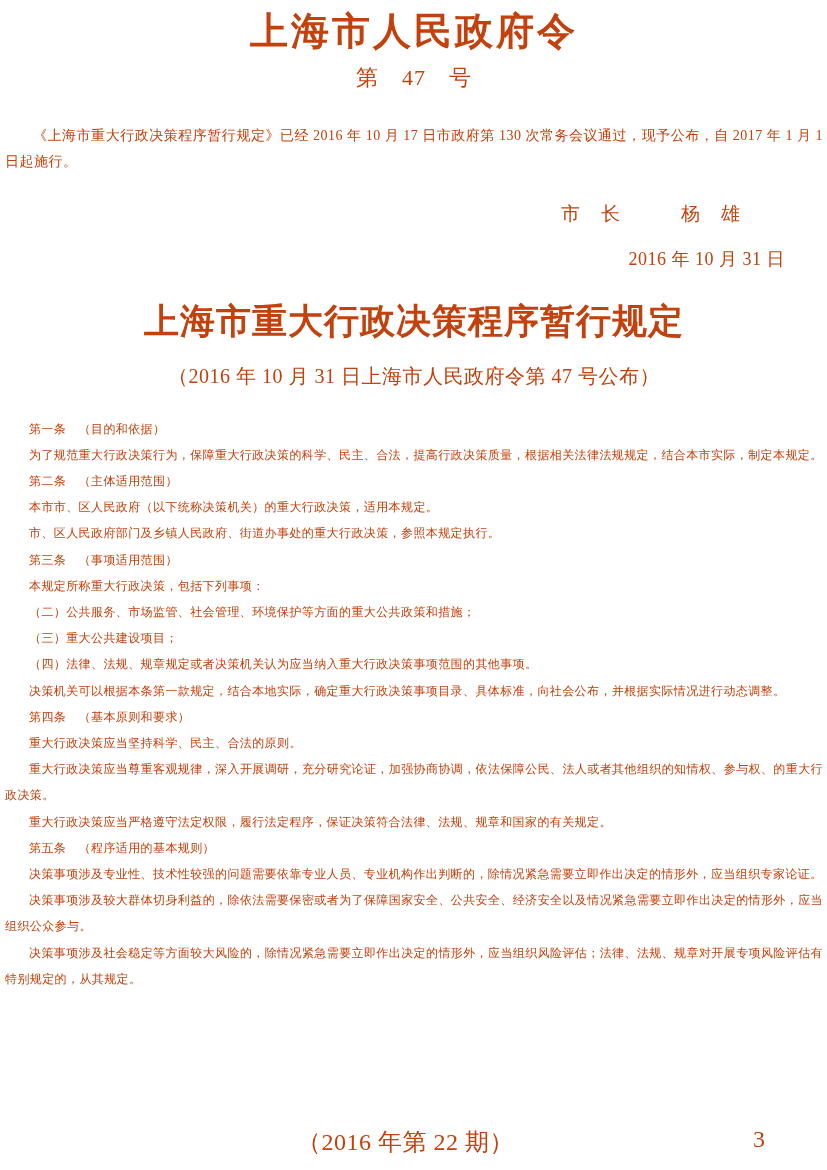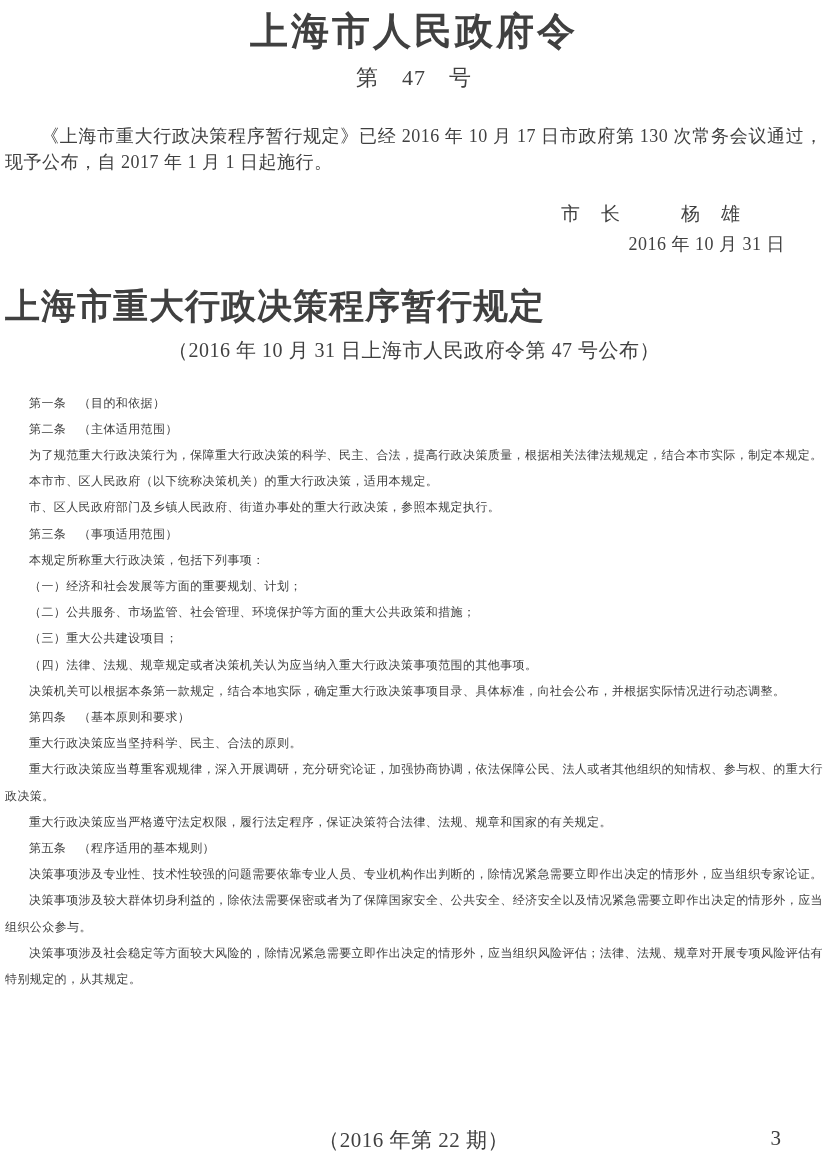--- a/index.html
+++ b/index.html
@@ -7,94 +7,94 @@
     padding: 0;
     background: #ffffff;
   }
   .page {
     position: relative;
     width: 827px;
     height: 1170px;
     box-sizing: border-box;
     padding: 8px 4px 0 5px;
     background: #ffffff;
-    color: #404040;
+    color: #c2410c;
     font-family: "Liberation Serif", "DejaVu Serif", serif;
     overflow: hidden;
   }
   .order-title {
     margin: 0;
     text-align: center;
     font-size: 38px;
     font-weight: bold;
     letter-spacing: 3px;
     line-height: 1.25;
   }
   .order-number {
     margin-top: 7px;
     text-align: center;
     font-size: 22px;
     font-weight: normal;
     letter-spacing: 1px;
   }
   .intro {
     margin: 30px 0 1px 0;
-    font-size: 18px;
+    font-size: 14px;
     line-height: 26px;
     letter-spacing: 0.5px;
     text-indent: 2em;
     text-align: justify;
   }
   .sig-block {
     margin-top: 26px;
     text-align: right;
   }
   .sig-line {
     font-size: 19px;
     letter-spacing: 1px;
     padding-right: 82px;
   }
   .sig-date {
-    margin-top: 5px;
+    margin-top: 20px;
     font-size: 18px;
     letter-spacing: 0.5px;
     padding-right: 38px;
   }
   .reg-title {
     margin: 30px 0 0 0;
-    text-align: left;
+    text-align: center;
     font-size: 35px;
     font-weight: bold;
     letter-spacing: 1px;
     line-height: 1.2;
   }
   .reg-subtitle {
-    margin-top: 9px;
+    margin-top: 20px;
     text-align: center;
     font-size: 20px;
     letter-spacing: 0.5px;
   }
   .reg-body {
     margin-top: 26px;
     font-size: 12px;
     line-height: 26.2px;
   }
   .para {
     margin: 0;
     text-indent: 2em;
     letter-spacing: 0.4px;
     text-align: justify;
   }
   .page-footer {
     position: absolute;
     left: 0;
-    right: 0;
+    right: 16px;
     bottom: 20px;
     height: 24px;
-    font-size: 21px;
+    font-size: 24px;
   }
   .footer-issue {
     position: absolute;
     left: 50%;
     transform: translateX(-50%);
     letter-spacing: 0.5px;
     white-space: nowrap;
   }
   .footer-pageno {
     position: absolute;
@@ -116,27 +116,26 @@
     <div class="sig-line">市　长　　　杨　雄</div>
     <div class="sig-date">2016 年 10 月 31 日</div>
   </div>
 
   <h2 class="reg-title">上海市重大行政决策程序暂行规定</h2>
 
   <div class="reg-subtitle">（2016 年 10 月 31 日上海市人民政府令第 47 号公布）</div>
 
   <div class="reg-body">
       <p class="para">第一条　（目的和依据）</p>
+      <p class="para">为了规范重大行政决策行为，保障重大行政决策的科学、民主、合法，提高行政决策质量，根据相关法律法规规定，结合本市实际，制定本规定。</p>
       <p class="para">第二条　（主体适用范围）</p>
-      <p class="para">为了规范重大行政决策行为，保障重大行政决策的科学、民主、合法，提高行政决策质量，根据相关法律法规规定，结合本市实际，制定本规定。</p>
       <p class="para">本市市、区人民政府（以下统称决策机关）的重大行政决策，适用本规定。</p>
       <p class="para">市、区人民政府部门及乡镇人民政府、街道办事处的重大行政决策，参照本规定执行。</p>
       <p class="para">第三条　（事项适用范围）</p>
       <p class="para">本规定所称重大行政决策，包括下列事项：</p>
-      <p class="para">（一）经济和社会发展等方面的重要规划、计划；</p>
       <p class="para">（二）公共服务、市场监管、社会管理、环境保护等方面的重大公共政策和措施；</p>
       <p class="para">（三）重大公共建设项目；</p>
       <p class="para">（四）法律、法规、规章规定或者决策机关认为应当纳入重大行政决策事项范围的其他事项。</p>
       <p class="para">决策机关可以根据本条第一款规定，结合本地实际，确定重大行政决策事项目录、具体标准，向社会公布，并根据实际情况进行动态调整。</p>
       <p class="para">第四条　（基本原则和要求）</p>
       <p class="para">重大行政决策应当坚持科学、民主、合法的原则。</p>
       <p class="para">重大行政决策应当尊重客观规律，深入开展调研，充分研究论证，加强协商协调，依法保障公民、法人或者其他组织的知情权、参与权、的重大行政决策。</p>
       <p class="para">重大行政决策应当严格遵守法定权限，履行法定程序，保证决策符合法律、法规、规章和国家的有关规定。</p>
       <p class="para">第五条　（程序适用的基本规则）</p>
       <p class="para">决策事项涉及专业性、技术性较强的问题需要依靠专业人员、专业机构作出判断的，除情况紧急需要立即作出决定的情形外，应当组织专家论证。</p>

